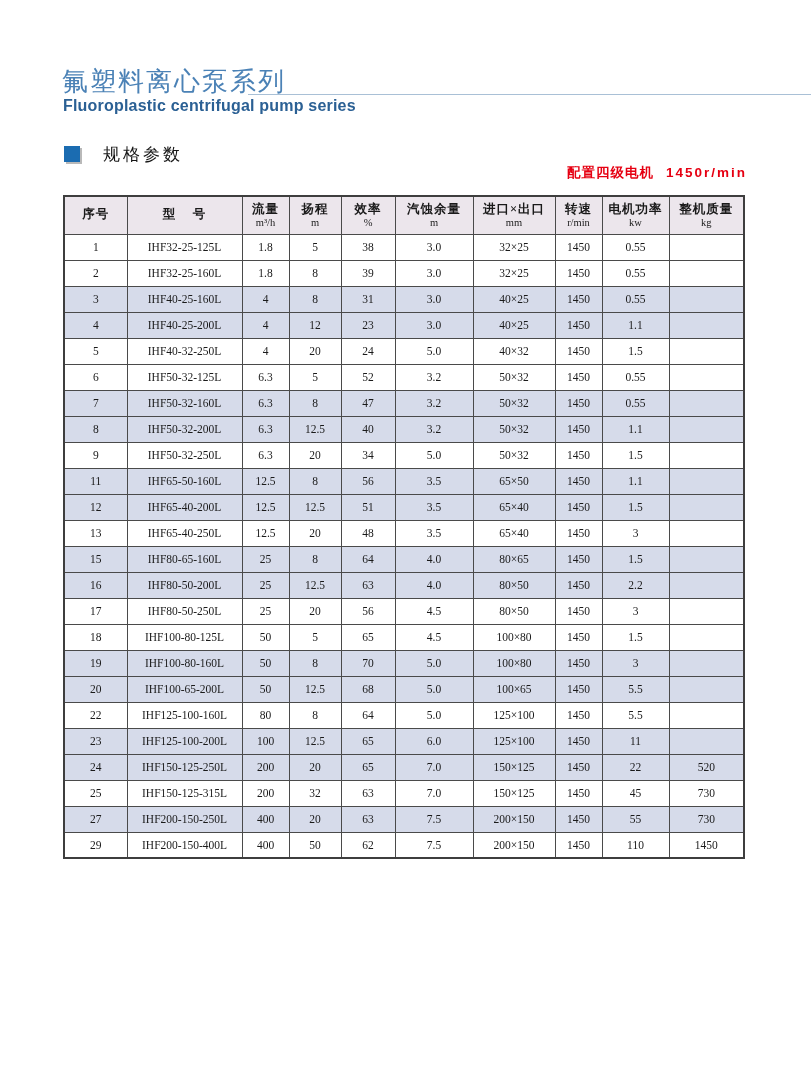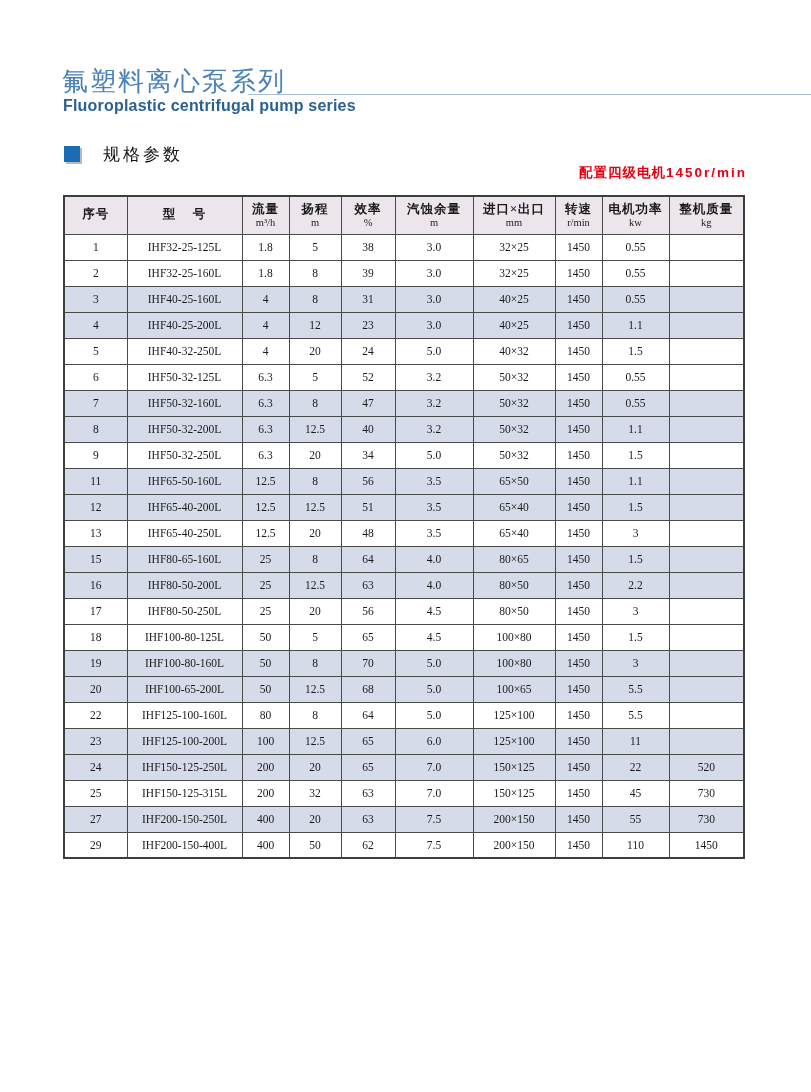--- a/index.html
+++ b/index.html
@@ -33,21 +33,21 @@
   .sec-title {
     position:absolute; left:92px; top:143px;
     font-size:17px; color:#151515; letter-spacing:3px;margin-left:11px;
   }
   
   .motor-note {
     position:absolute; right:64px; top:164px;
     font-size:13.5px; font-weight:bold; color:#e60012; letter-spacing:1px;
     white-space:nowrap;
   }
-  .motor-note .speed { margin-left:0; letter-spacing:2px; }
+  .motor-note .speed { margin-left:12px; letter-spacing:2px; }
   
   table.spec {
     position:absolute; left:63px; top:195px;
     width:680px; border-collapse:collapse; table-layout:fixed;
     border:2px solid #3e3e3e;
     font-family:"Liberation Serif", serif; color:#1a1a1a;
   }
   table.spec th, table.spec td { border:1px solid #4a4a4a; }
   table.spec thead th {
     background:#ece6ec; height:38px; vertical-align:middle; text-align:center;

